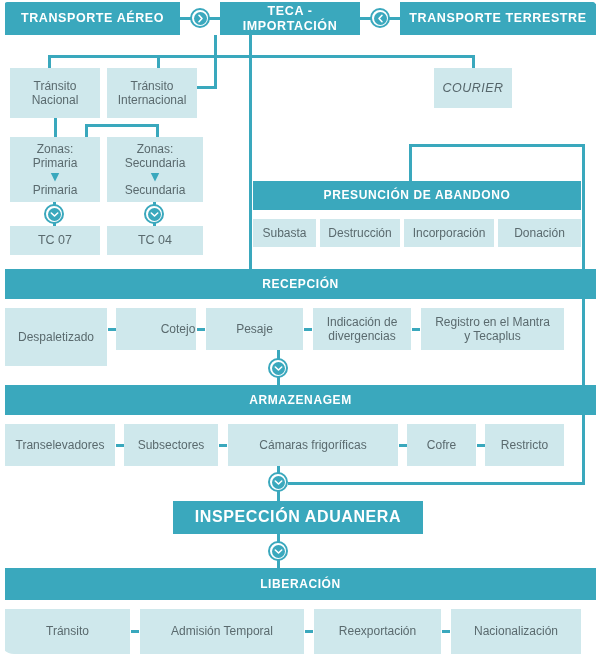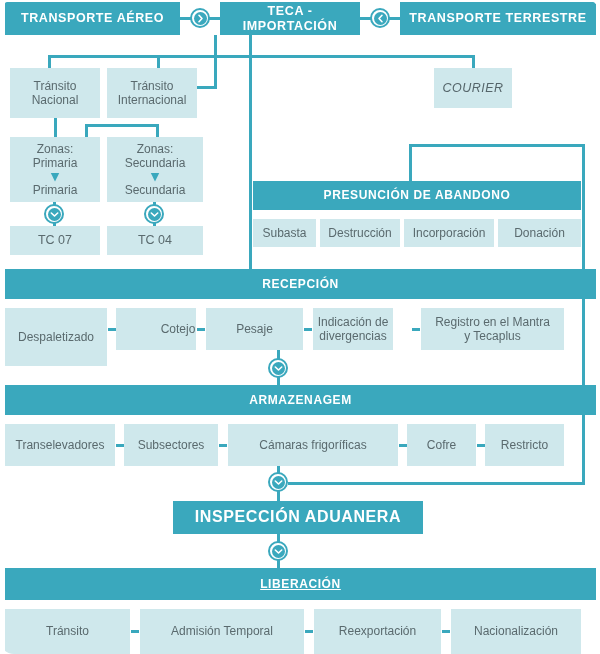--- a/index.html
+++ b/index.html
@@ -208,21 +208,21 @@
   <div class="box light" style="left:116px;top:308px;width:80px;height:42px;font-size:12px;padding-left:44px;">
     <span>Cotejo</span>
   </div>
   <div class="ln hl" style="left:197px;top:328px;width:8px;"></div>
 
   <div class="box light" style="left:206px;top:308px;width:97px;height:42px;font-size:12px;">
     <span>Pesaje</span>
   </div>
   <div class="ln hl" style="left:304px;top:328px;width:8px;"></div>
 
-  <div class="box light stackbox" style="left:313px;top:308px;width:80px;height:42px;font-size:12px;">
+  <div class="box light stackbox" style="left:313px;top:308px;width:98px;height:42px;font-size:12px;">
     <span>Indicación de</span>
     <span>divergencias</span>
   </div>
   <div class="ln hl" style="left:412px;top:328px;width:8px;"></div>
 
   <div class="box light stackbox" style="left:421px;top:308px;width:143px;height:42px;font-size:12px;justify-content:center;">
     <span>Registro en el Mantra</span>
     <span>y Tecaplus</span>
   </div>
 
@@ -278,21 +278,21 @@
 
   <div class="ln vl" style="left:277px;top:534px;height:34px;"></div>
   <div class="badge" style="left:268px;top:541px;">
     <span class="inner">
       <svg width="9" height="7" viewBox="0 0 9 7">
           <path d="M1.3 2 L4.5 5 L7.7 2" fill="none" stroke="#ffffff" stroke-width="1.6" stroke-linecap="round" stroke-linejoin="round"></path>
         </svg>
     </span>
   </div>
 
-  <div class="box dark" style="left:5px;top:568px;width:591px;height:32px;font-size:12px;text-decoration:underline;">
+  <div class="box dark" style="left:5px;top:568px;width:591px;height:32px;font-size:12px;">
     <span>LIBERACIÓN</span>
   </div>
 
   <div class="box light" style="left:5px;top:609px;width:125px;height:45px;font-size:12px;">
     <span>Tránsito</span>
   </div>
   <div class="ln hl" style="left:131px;top:630px;width:8px;"></div>
 
   <div class="box light" style="left:140px;top:609px;width:164px;height:45px;font-size:12px;">
     <span>Admisión Temporal</span>

